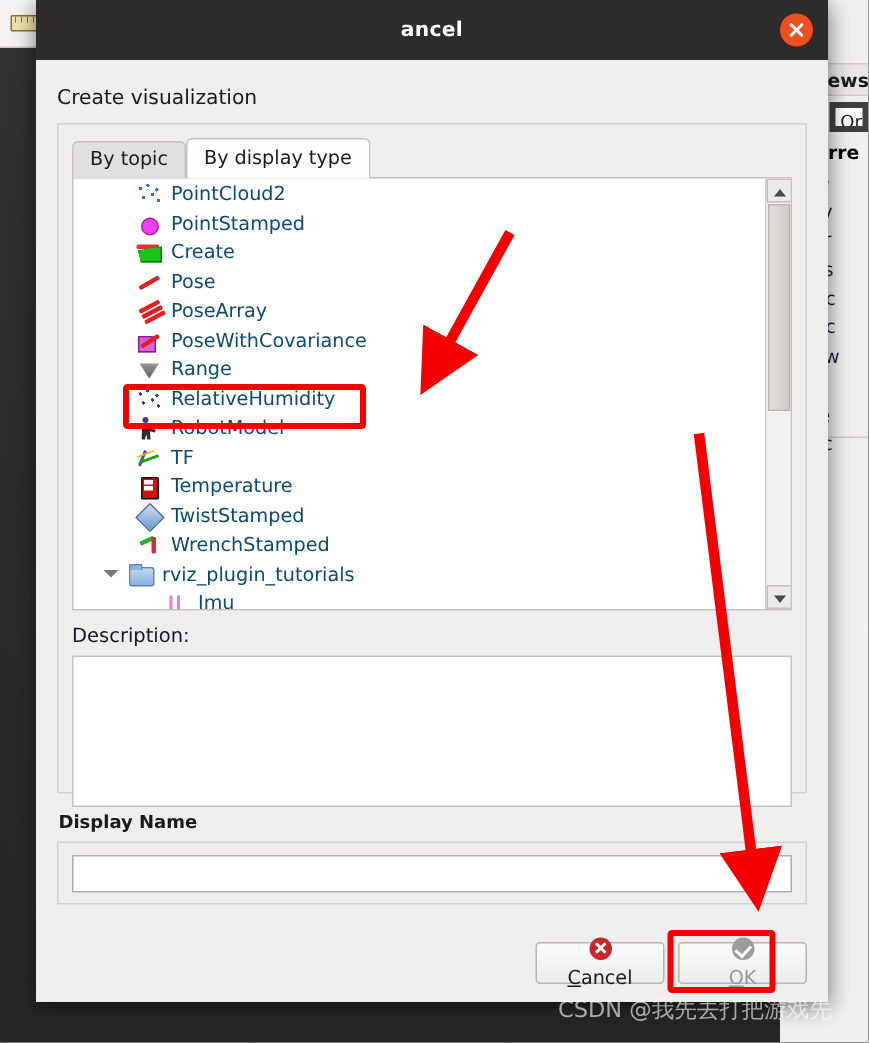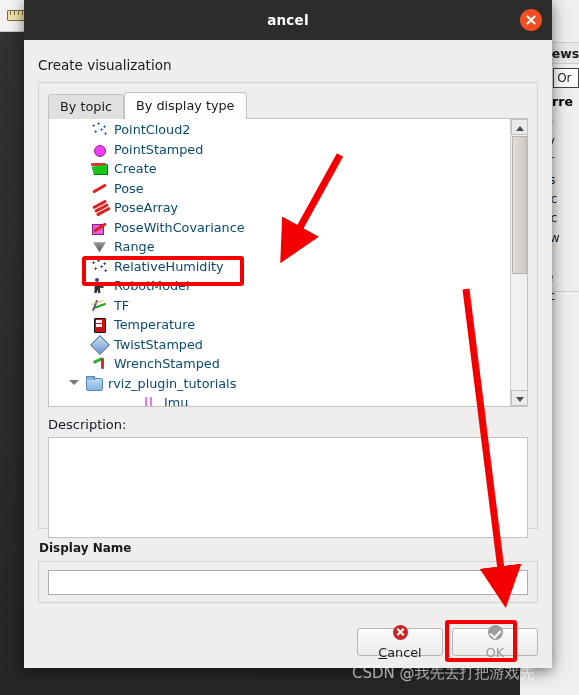--- a/index.html
+++ b/index.html
@@ -61,21 +61,21 @@
     border-bottom:1px solid #cfcccb;
     display:flex; align-items:center; gap:5px; padding-left:6px;
     font-weight:bold; color:#1a1a1a; font-size:12.5px;
   }
   .grip{ width:7px; height:7px; background:#3a3a3a; border-radius:1px; flex:none;}
   #views-type-row{
     height:28px; display:flex; align-items:center; gap:3px;
     padding:0 0 0 4px; font-size:12px; color:#1c1c1c;
   }
   #views-type-box{
-    border:1px solid #404040; background:#fff; height:20px; line-height:18px;
+    border:4px solid #404040; background:#fff; height:20px; line-height:18px;
     padding:0 3px; flex:1; overflow:hidden; white-space:nowrap;
   }
   #views-tree{ padding-left:2px; }
   .vt-row{ height:19.4px; line-height:19.4px; white-space:nowrap; overflow:hidden;
            font-size:12.5px; color:#10243f; }
   .vt-row.head{ font-weight:bold; color:#000; }
   .vt-row .arrow{
     display:inline-block; width:10px; color:#6f6f6f; font-size:8px; vertical-align:middle;
   }
   .vt-row .txt{ padding-left:2px; }
@@ -127,21 +127,21 @@
   #tree-frame{
     border:1px solid #c4c1bf; background:#fff; height:289px; position:relative;
     margin-top:-1px; display:flex; overflow:hidden;
   }
   #tree-list{ flex:1; overflow:hidden; position:relative; padding-top:1px; }
   .tree-row{
     height:19.5px; display:flex; align-items:center; gap:6px;
     padding-left:42px; font-size:12.8px; color:#0c4a6e; white-space:nowrap;
   }
   .tree-row.group{ padding-left:20px; }
-  .tree-row.sub  { padding-left:60px;margin-left:32px; }
+  .tree-row.sub  { padding-left:60px; }
   .tree-row .lbl { line-height:19.5px; }
   .expander{
     width:10px; height:10px; flex:none; position:relative;
   }
   .expander::after{
     content:""; position:absolute; left:0; top:2px;
     border-left:5px solid transparent; border-right:5px solid transparent;
     border-top:5px solid #777;
   }
   
@@ -320,21 +320,21 @@
   #box-robotmodel{
     left:82px; top:256px; width:162px; height:30px;
     border:4px solid #f40000; border-radius:3px;
   }
   #box-ok{
     left:445px; top:620px; width:72px; height:42px;
     border:4px solid #f40000; border-radius:3px;
   }
   #arrow1, #arrow2 { left:0; top:0; width:579px; height:695px; }
   #watermark{
-    position:absolute; left:352px; top:664px;
+    position:absolute; left:372px; top:664px;
     color:rgba(255,255,255,0.62); font-size:15px; white-space:nowrap;
     font-family:"DejaVu Sans","Liberation Sans",sans-serif;
   }
 </style>
 </head>
 <body>
 
 <div id="viewport"></div>
 
 <div id="measure-tab">

